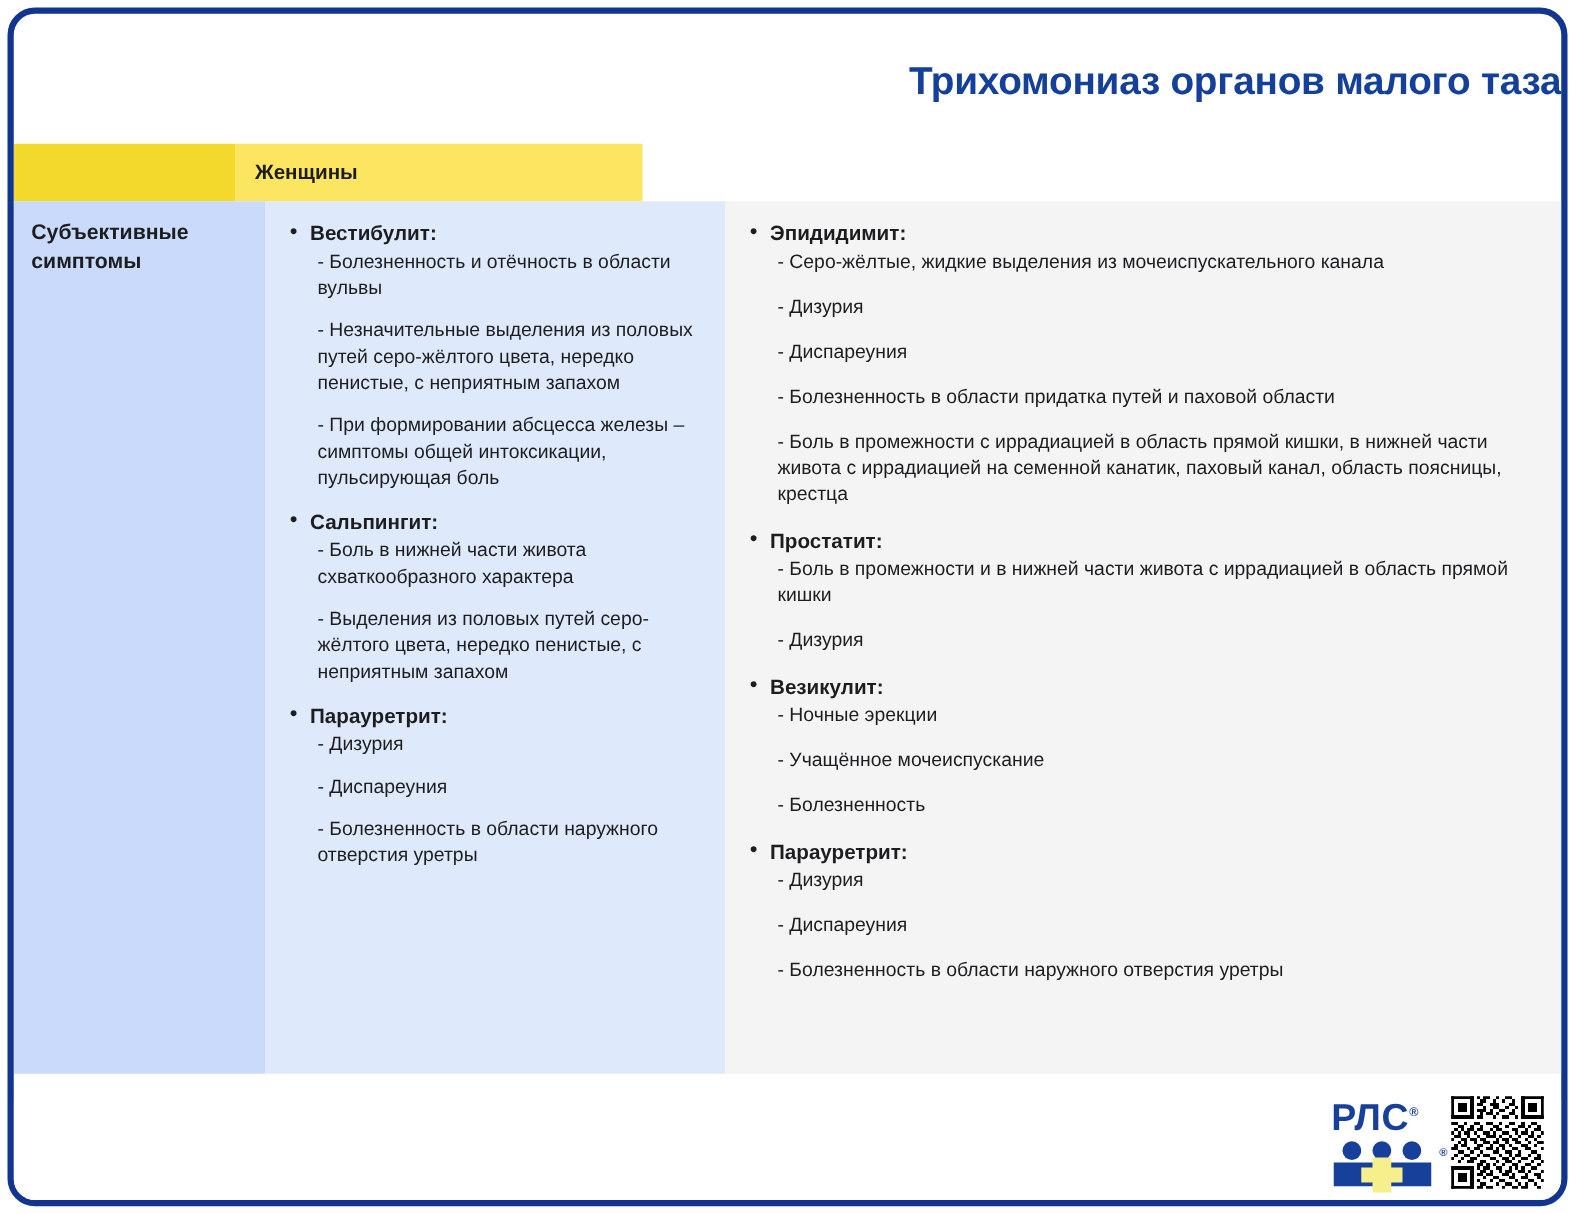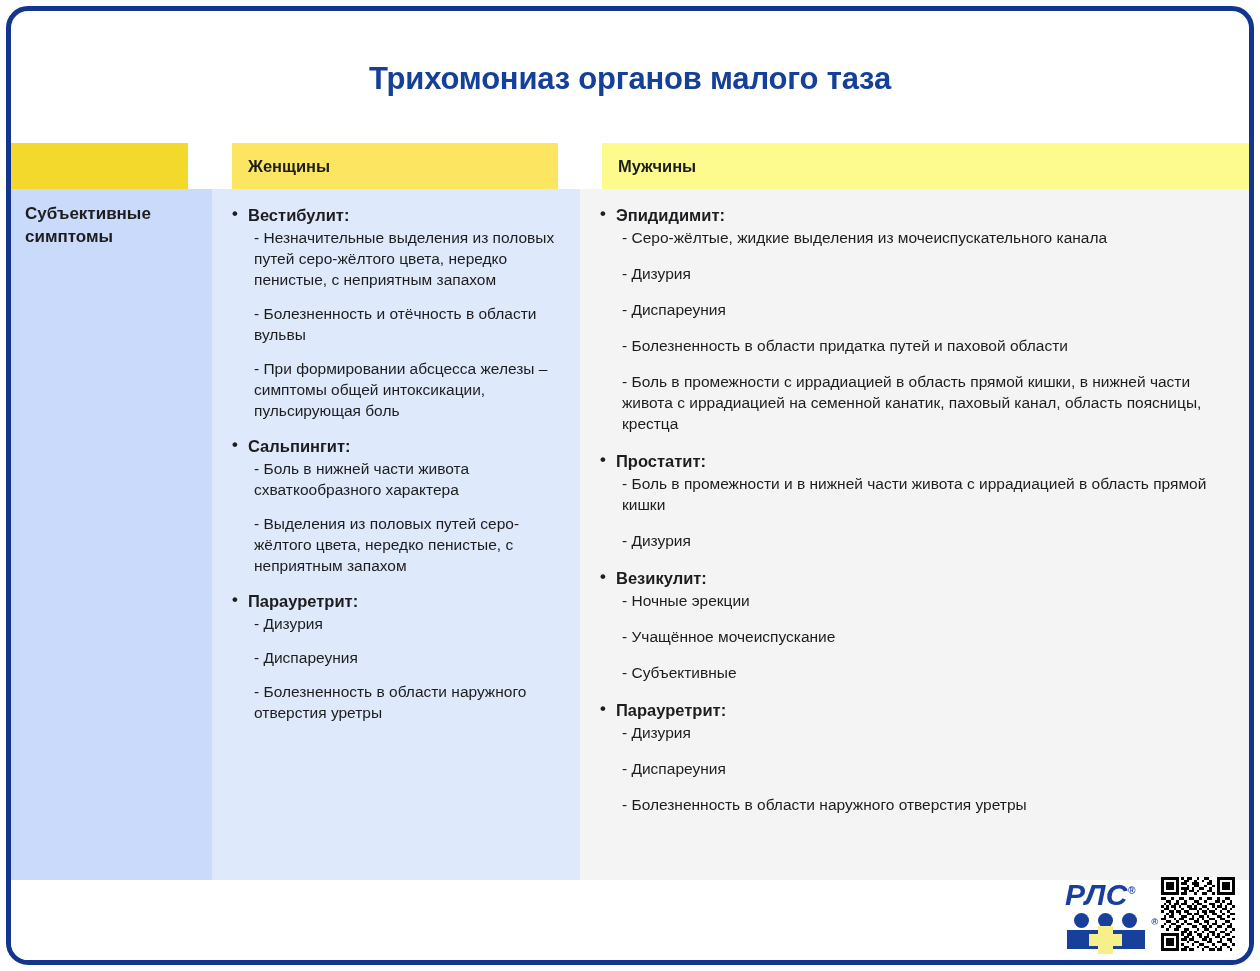--- a/index.html
+++ b/index.html
@@ -22,42 +22,41 @@
     height: 959px;
     box-sizing: border-box;
     border: 5px solid #12368F;
     border-radius: 22px;
     background: #ffffff;
     overflow: hidden;
   }
 
   
   .title-area {
-    height: 132px;
+    height: 104px;
     display: flex;
     flex-direction: column;
-    align-items: center;
+    align-items: flex-end;
     justify-content: center;
     padding-top: 4px;
     box-sizing: border-box;
   }
   .title-line {
     color: #14409A;
     font-size: 31px;
     font-weight: bold;
     line-height: 1.35;
     letter-spacing: -0.2px;
     white-space: nowrap;
   }
 
   
   .header-row {
     display: flex;
     height: 46px;
-    gap: 44px;
   }
   .hcell {
     display: flex;
     align-items: center;
     box-sizing: border-box;
   }
   .hcell-label {
     width: 177px;
     background: #F2D92B;
   }
@@ -145,21 +144,20 @@
   .col-men .group { margin-bottom: 6px; }
 
   
   .footer {
     position: absolute;
     left: 0;
     right: 0;
     bottom: 0;
     height: 80px;
     background: #ffffff;
-    font-style: italic;
   }
   .brand {
     position: absolute;
     right: 98px;
     bottom: 8px;
     width: 86px;
     height: 72px;
   }
   .brand-text {
     font-size: 30px;
@@ -243,39 +241,36 @@
     <div class="title-line">Трихомониаз органов малого таза</div>
   </div>
 
   <div class="header-row">
     <div class="hcell hcell-label">
       <span class="hcell-text"></span>
     </div>
     <div class="hcell hcell-women">
       <span class="hcell-text">Женщины</span>
     </div>
-    <div class="hcell hcell-men">
-      <span class="hcell-text">Мужчины</span>
-    </div>
   </div>
 
   <div class="body-row">
 
     <div class="col-label">
       <div class="col-label-text">Субъективные симптомы</div>
     </div>
 
     <div class="col-women" id="women-col">
         <div class="group">
           <div class="group-head">
             <span class="bullet">•</span>
             <span class="group-head-text">Вестибулит:</span>
           </div>
+          <div class="item">- Болезненность и отёчность в области вульвы</div>
           <div class="item">- Незначительные выделения из половых путей серо-жёлтого цвета, нередко пенистые, с неприятным запахом</div>
-          <div class="item">- Болезненность и отёчность в области вульвы</div>
           <div class="item">- При формировании абсцесса железы – симптомы общей интоксикации, пульсирующая боль</div>
         </div>
         <div class="group">
           <div class="group-head">
             <span class="bullet">•</span>
             <span class="group-head-text">Сальпингит:</span>
           </div>
           <div class="item">- Боль в нижней части живота схваткообразного характера</div>
           <div class="item">- Выделения из половых путей серо-жёлтого цвета, нередко пенистые, с неприятным запахом</div>
         </div>
@@ -310,21 +305,21 @@
           <div class="item">- Боль в промежности и в нижней части живота с иррадиацией в область прямой кишки</div>
           <div class="item">- Дизурия</div>
         </div>
         <div class="group">
           <div class="group-head">
             <span class="bullet">•</span>
             <span class="group-head-text">Везикулит:</span>
           </div>
           <div class="item">- Ночные эрекции</div>
           <div class="item">- Учащённое мочеиспускание</div>
-          <div class="item">- Субъективные</div>
+          <div class="item">- Болезненность</div>
         </div>
         <div class="group">
           <div class="group-head">
             <span class="bullet">•</span>
             <span class="group-head-text">Парауретрит:</span>
           </div>
           <div class="item">- Дизурия</div>
           <div class="item">- Диспареуния</div>
           <div class="item">- Болезненность в области наружного отверстия уретры</div>
         </div>

